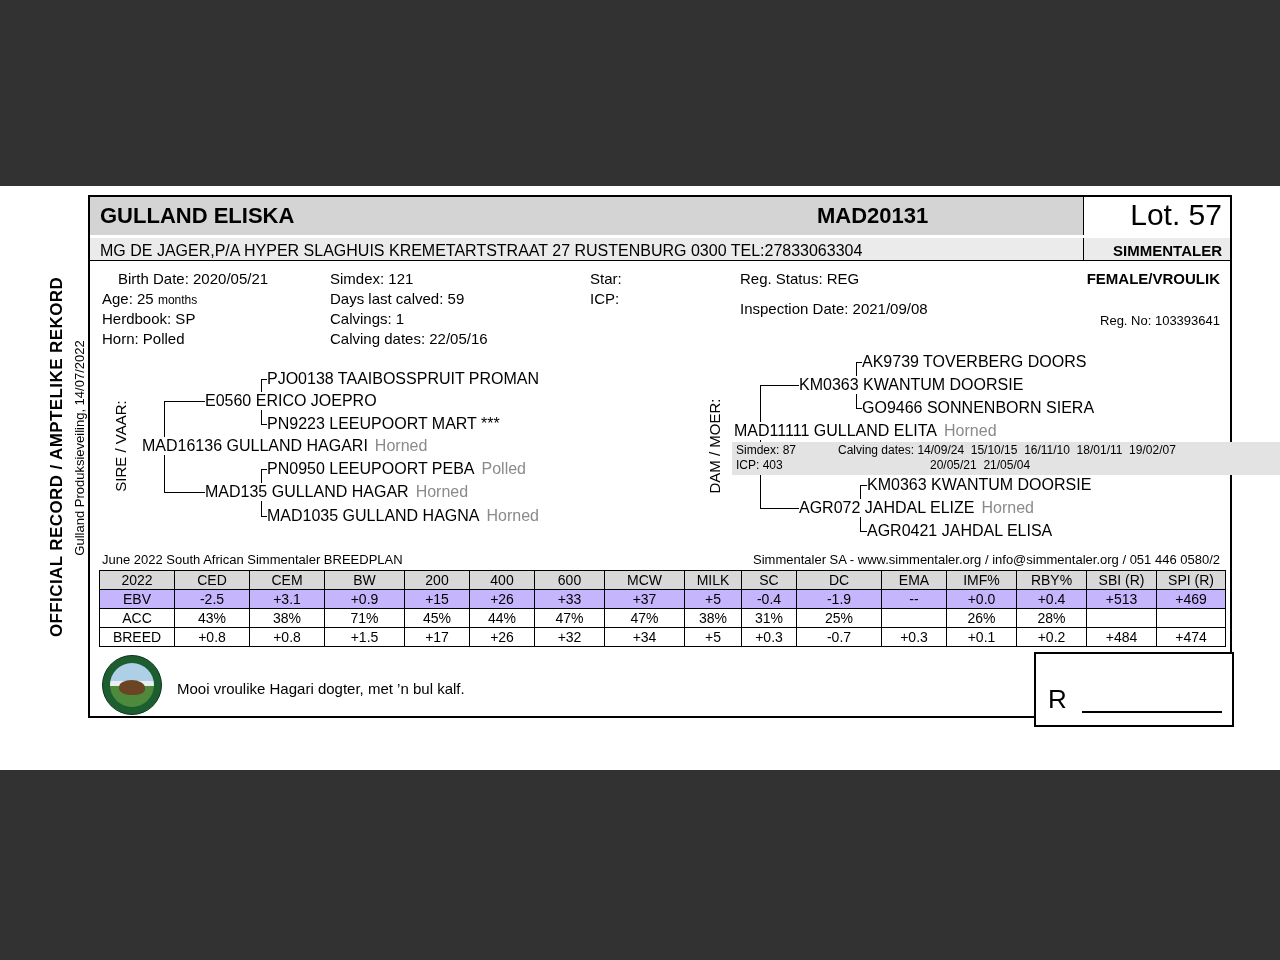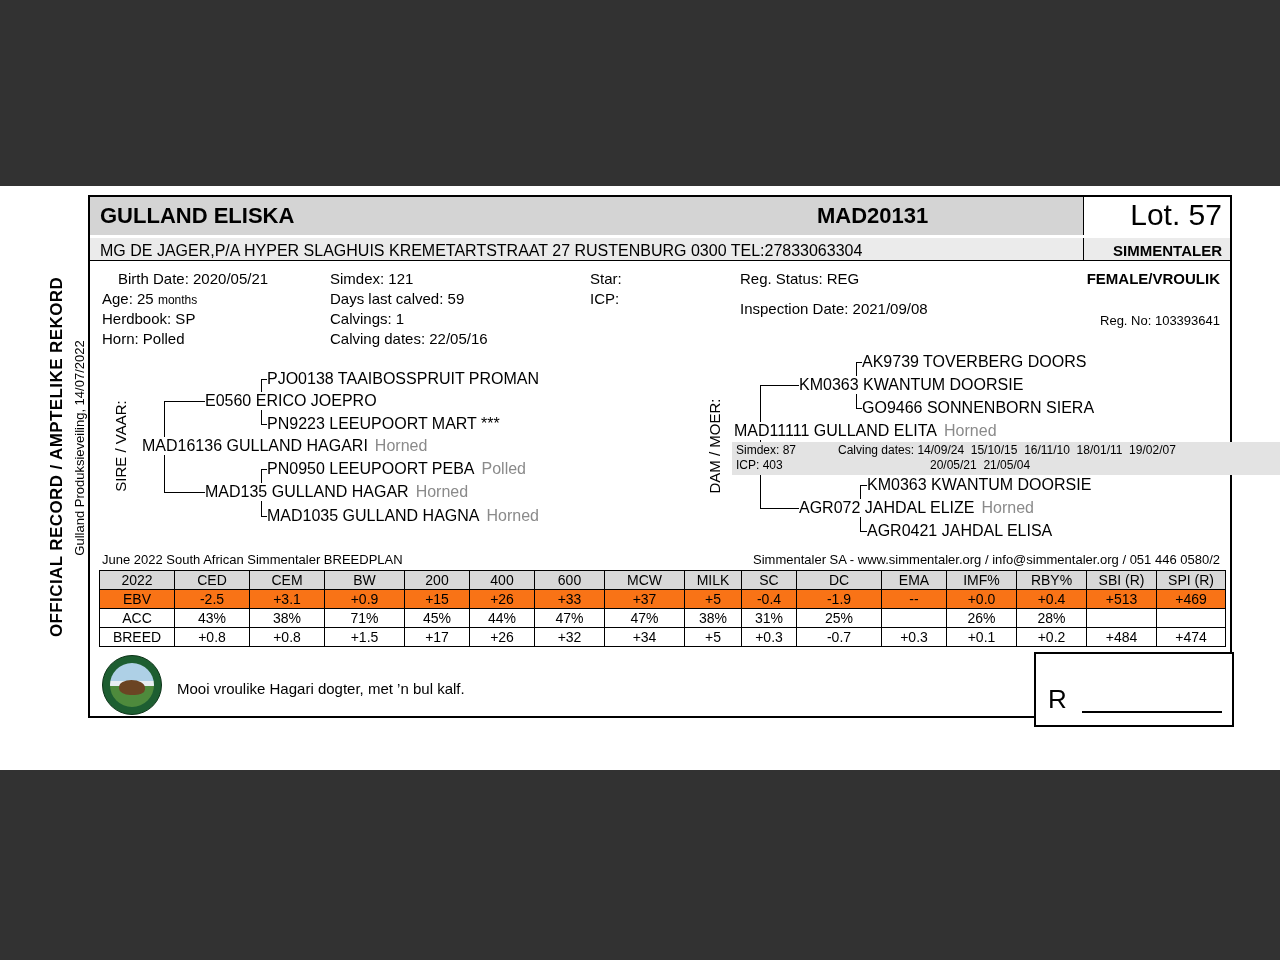--- a/index.html
+++ b/index.html
@@ -58,21 +58,21 @@
 
   .bp-note { position:absolute; top:355px; font-size:13px; white-space:nowrap; }
   .bp-note.left { left:12px; }
   .bp-note.right { right:10px; }
 
   .bp-table { position:absolute; left:9px; top:373px; width:1126px;
               border-collapse:collapse; table-layout:fixed; font-size:14px; z-index:2; }
   .bp-table td { border:1px solid #000; text-align:center; height:19px; padding:0 1px;
                  overflow:hidden; white-space:nowrap; }
   .bp-table tr.hdr td { background:#d8d8d8; }
-  .bp-table tr.ebv td { background:#f97316; }
+  .bp-table tr.ebv td { background:#c4b5fd; }
 
   .logo { position:absolute; left:12px; top:458px; width:60px; height:60px;
           border-radius:50%; background:#1d5e31; border:1px solid #0c3318; z-index:2; }
   .logo-inner { position:absolute; left:7px; top:7px; width:44px; height:44px; border-radius:50%;
                 overflow:hidden;
                 background:linear-gradient(#aed0e6 0 42%, #e8eef2 42% 52%, #4e8a3c 52% 100%); }
   .logo-cow { position:absolute; left:9px; top:17px; width:26px; height:15px;
               background:#6b4423; border-radius:55% 60% 45% 50%; }
 
   .remarks-title { position:absolute; left:87px; top:459px; font-size:18px;

